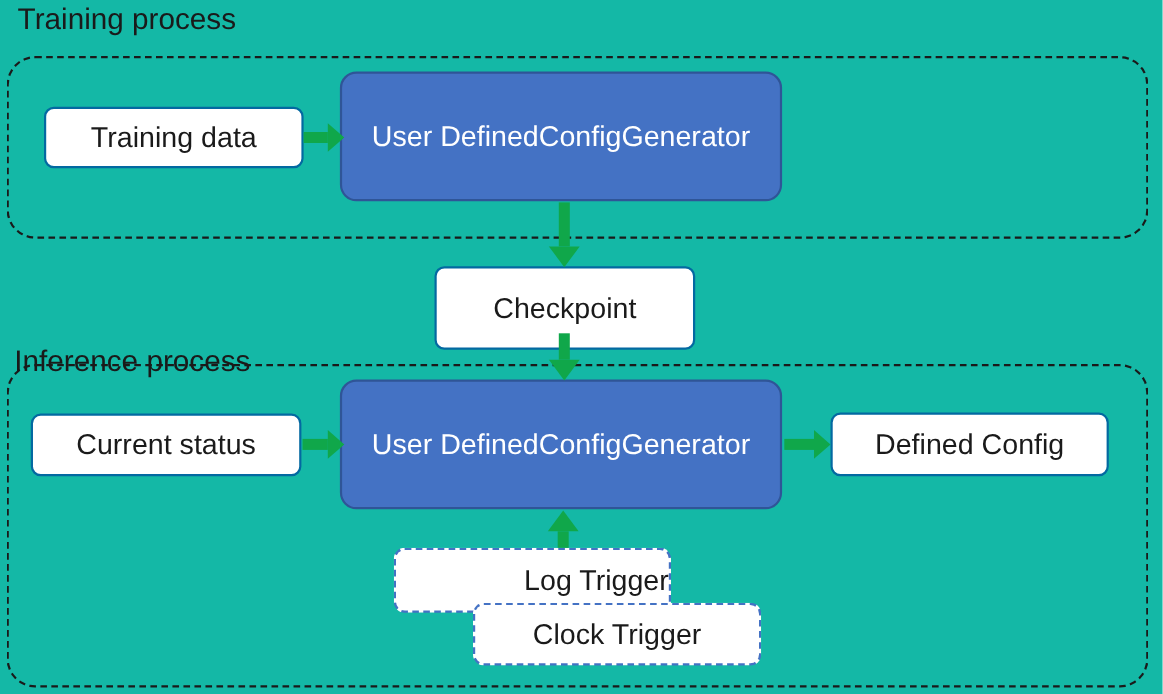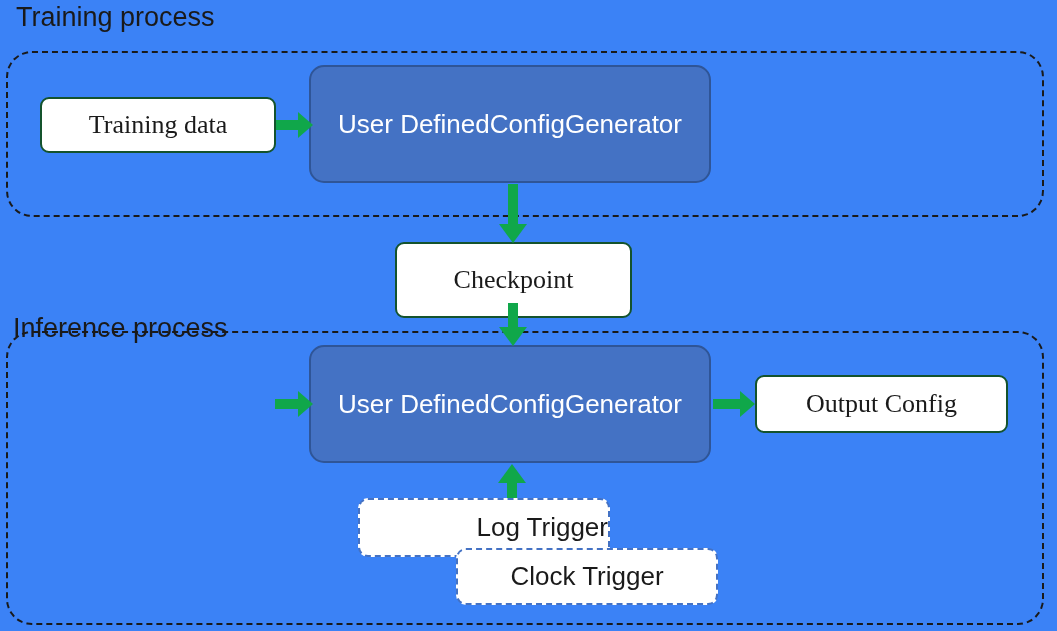--- a/index.html
+++ b/index.html
@@ -5,21 +5,21 @@
   html, body {
     margin: 0;
     padding: 0;
     background: #ffffff;
     font-family: "Liberation Sans", sans-serif;
   }
   .canvas {
     position: relative;
     width: 1057px;
     height: 631px;
-    background: #3b82f6;
+    background: #14b8a6;
     overflow: hidden;
   }
   .section-label {
     position: absolute;
     font-size: 27px;
     color: #1a1a1a;
     white-space: nowrap;
   }
   .label-training { left: 16px; top: 2px; }
   .label-inference { left: 13px; top: 288px; margin-top: 25px; }
@@ -38,23 +38,22 @@
     display: flex;
     align-items: center;
     justify-content: center;
     text-align: center;
     box-sizing: border-box;
     font-size: 26px;
     color: #1a1a1a;
     background: #ffffff;
   }
   .light-box {
-    border: 2px solid #14532d;
+    border: 2px solid #0369a1;
     border-radius: 9px;
-    font-family: Liberation Serif, serif;
   }
   .blue-box {
     background: #4472c4;
     border: 2px solid #2f5597;
     border-radius: 15px;
     color: #ffffff;
     flex-direction: row;
     line-height: 36px;
   }
   .trigger-box {
@@ -63,21 +62,21 @@
     background: #ffffff;
   }
 
   .box-training-data { left: 40px;  top: 97px;  width: 236px; height: 56px; }
   .box-bluebox1      { left: 309px; top: 65px;  width: 402px; height: 118px; }
   .box-checkpoint    { left: 395px; top: 242px; width: 237px; height: 76px; z-index: 3; }
   .box-current-status{ left: 28px;  top: 376px; width: 246px; height: 57px; }
   .box-bluebox2      { left: 309px; top: 345px; width: 402px; height: 118px; }
   .box-output-config { left: 755px; top: 375px; width: 253px; height: 58px; }
   .box-log-trigger   { left: 358px; top: 498px; width: 252px; height: 59px; z-index: 1; justify-content: flex-end; }
-  .box-clock-trigger { left: 456px; top: 548px; width: 262px; height: 57px; z-index: 2; }
+  .box-clock-trigger { left: 430px; top: 548px; width: 262px; height: 57px; z-index: 2; }
 
   .arrow-part { position: absolute; z-index: 4; }
   .shaft { background: #10a74a; }
   .head  { width: 0; height: 0; background: transparent; }
 
   
   .a1-shaft { left: 276px; top: 120px; width: 22px; height: 10px; }
   .a1-head  { left: 298px; top: 112px;
               border-top: 13px solid transparent;
               border-bottom: 13px solid transparent;
@@ -135,28 +134,31 @@
 
   <div class="node blue-box box-bluebox1">
     <span>User Defined</span>
     <span>ConfigGenerator</span>
   </div>
 
   <div class="node light-box box-checkpoint">
     <span>Checkpoint</span>
   </div>
 
+  <div class="node light-box box-current-status">
+    <span>Current status</span>
+  </div>
 
   <div class="node blue-box box-bluebox2">
     <span>User Defined</span>
     <span>ConfigGenerator</span>
   </div>
 
   <div class="node light-box box-output-config">
-    <span>Output Config</span>
+    <span>Defined Config</span>
   </div>
 
   <div class="node trigger-box box-log-trigger">
     <span>Log Trigger</span>
   </div>
 
   <div class="node trigger-box box-clock-trigger">
     <span>Clock Trigger</span>
   </div>
 

